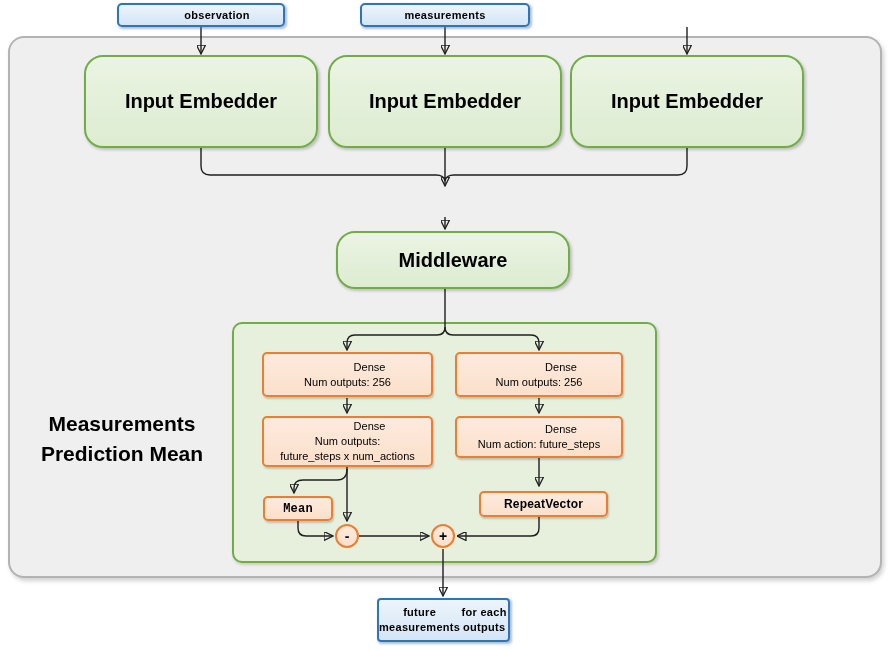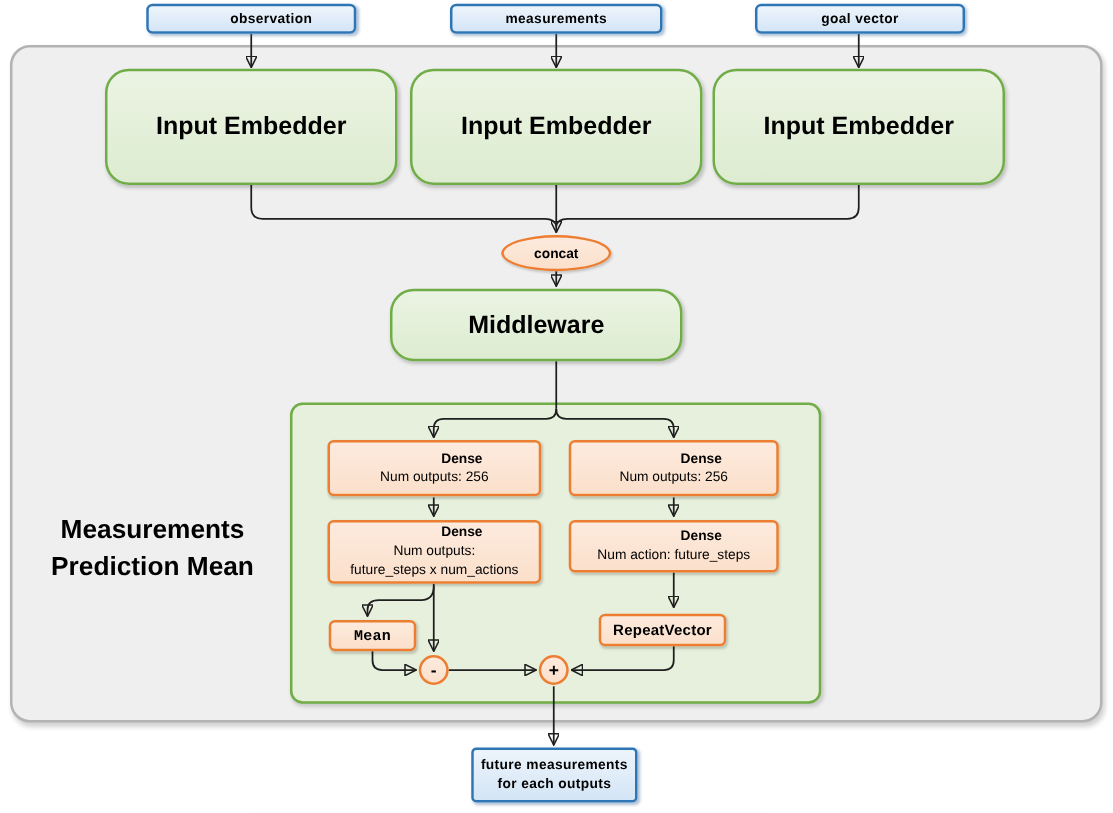--- a/index.html
+++ b/index.html
@@ -64,24 +64,24 @@
   }
   .circle-op {
     border-radius: 50%;
     font-size: 14px; font-weight: bold; line-height: 1;
     box-shadow: none;
   }
   .dense {
     flex-direction: column;
     font-size: 11px; line-height: 15px;
   }
-  .dense-title { font-weight: bold; padding-left: 44px; }
+  .dense-title { font-weight: normal; padding-left: 44px; }
   .small-bold { font-size: 12px; font-weight: bold; letter-spacing: 0.2px; }
   .out-box {
-    flex-direction: column;
+    flex-direction: row;
     font-size: 11px; font-weight: bold; line-height: 15px;
     border-radius: 4px;
   }
   .mph-label {
     left: 13px; top: 409px; width: 218px;
     text-align: center;
     font-size: 21px; font-weight: bold; line-height: 30px;
     color: #000;
   }
   svg.connectors { left: 0; top: 0; pointer-events: none; }
@@ -125,29 +125,27 @@
 
     <path d="M539,458 V486" marker-end="url(#arrow)"></path>
     <path d="M539,517 V528 Q539,536 531,536 H457" marker-end="url(#arrow)"></path>
 
     <path d="M359,536 H429" marker-end="url(#arrow)"></path>
     <path d="M443,549 V596" marker-end="url(#arrow)"></path>
   </svg>
 
   <div class="abs node blue-box" style="left:117px; top:3px; width:168px; height:24px;padding-left:32px;">observation</div>
   <div class="abs node blue-box" style="left:360px; top:3px; width:170px; height:24px;">measurements</div>
-  <div class="abs node blue-box" style="left:604px; top:3px; width:168px; height:24px;">goal vector</div>
 
   <div class="abs node green-box" style="left:84px; top:55px; width:234px; height:93px;">Input Embedder</div>
   <div class="abs node green-box" style="left:328px; top:55px; width:234px; height:93px;">Input Embedder</div>
   <div class="abs node green-box" style="left:570px; top:55px; width:234px; height:93px;">Input Embedder</div>
 
-  <div class="abs node orange-box ellipse" style="left:401px; top:188px; width:88px; height:29px;">concat</div>
 
-  <div class="abs node green-box" style="left:312px; top:231px; width:234px; height:58px;">Middleware</div>
+  <div class="abs node green-box" style="left:336px; top:231px; width:234px; height:58px;">Middleware</div>
 
   <div class="abs mph-label">
     <div>Measurements</div>
     <div>Prediction Mean</div>
   </div>
 
   <div class="abs node orange-box dense" style="left:262px; top:352px; width:171px; height:45px;">
     <div class="dense-title">Dense</div>
     <div>Num outputs: 256</div>
   </div>
@@ -159,21 +157,21 @@
     <div class="dense-title">Dense</div>
     <div>Num outputs:</div>
     <div>future_steps x num_actions</div>
   </div>
   <div class="abs node orange-box dense" style="left:455px; top:416px; width:168px; height:42px;">
     <div class="dense-title">Dense</div>
     <div>Num action: future_steps</div>
   </div>
 
   <div class="abs node orange-box small-bold" style="left:263px; top:496px; width:70px; height:25px;font-family:Liberation Mono, monospace;">Mean</div>
-  <div class="abs node orange-box small-bold" style="left:479px; top:491px; width:102px; height:26px;">RepeatVector</div>
+  <div class="abs node orange-box small-bold" style="left:479px; top:491px; width:129px; height:26px;">RepeatVector</div>
 
   <div class="abs node orange-box circle-op" style="left:335px; top:524px; width:24px; height:24px;">-</div>
   <div class="abs node orange-box circle-op" style="left:431px; top:524px; width:24px; height:24px;">+</div>
 
   <div class="abs node blue-box out-box" style="left:377px; top:598px; width:133px; height:44px;">
     <div>future measurements</div>
     <div>for each outputs</div>
   </div>
 
 </div>

